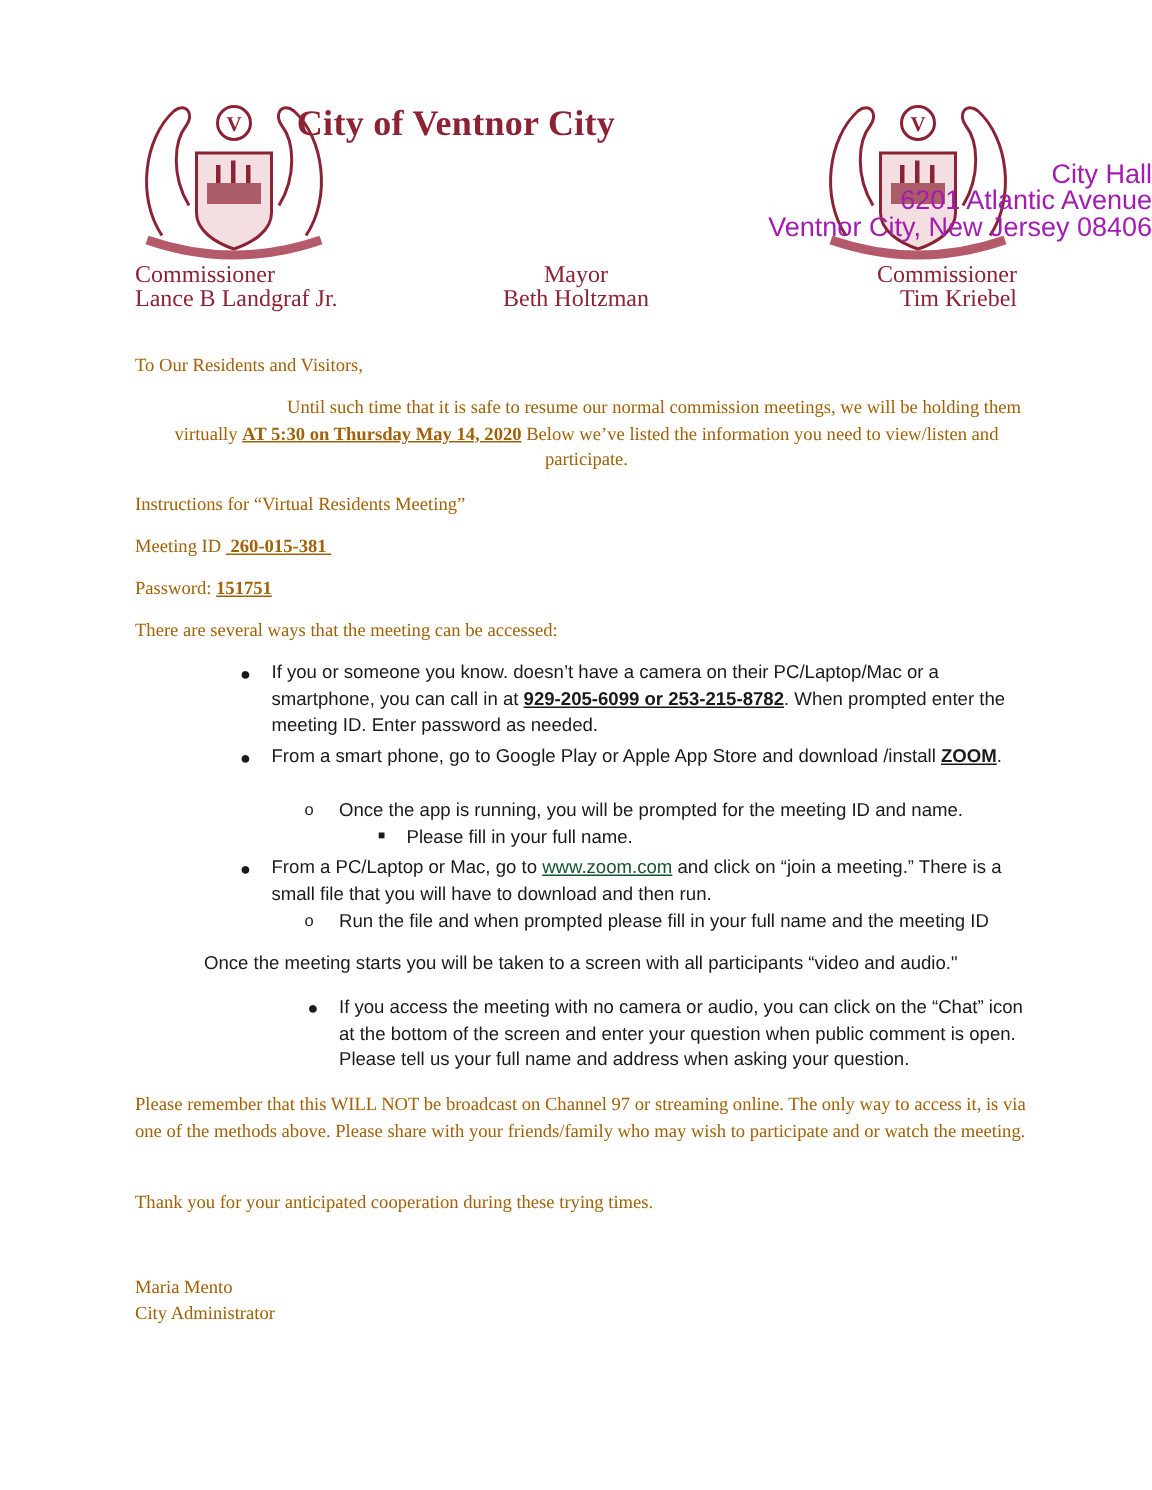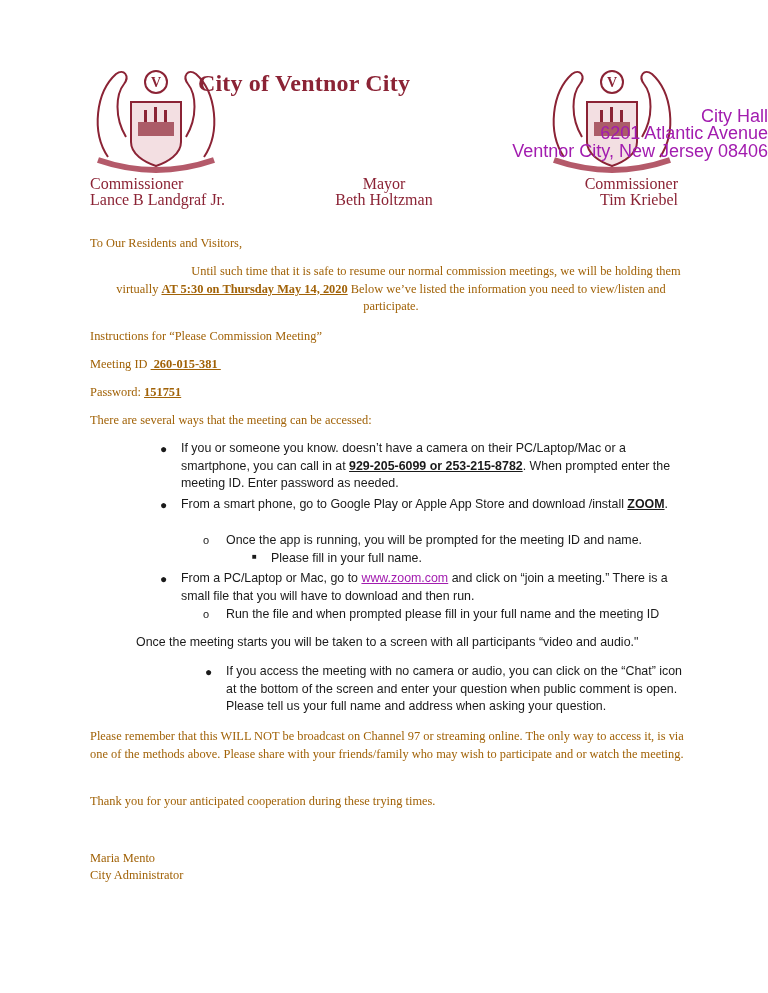--- a/index.html
+++ b/index.html
@@ -13,21 +13,21 @@
     #addr-1 { top: 106px; }
     #addr-2 { top: 123px; }
     #addr-3 { top: 141px; }
     .official { position: absolute; top: 176px; font-family: "Liberation Serif", serif; font-size: 16px; color: #8b2335; line-height: 16px; }
     #official-left { left: 90px; text-align: left; }
     #official-center { left: 320px; width: 128px; text-align: center; }
     #official-right { right: 90px; text-align: right; }
     .body-text { position: absolute; left: 90px; width: 600px; font-family: Liberation Serif, serif; font-size: 12.4px; line-height: 17.5px; color: #a16207; }
     .u { text-decoration: underline; }
     .b { font-weight: bold; }
-    .link { color: #a21caf; }
+    .link { color: #14532d; }
     .bullet-glyph { position: absolute; font-size: 12px; }
     .list-text { position: absolute; font-family: "Liberation Sans", sans-serif; font-size: 12.4px; line-height: 17.5px; color: #1a1a1a; }
   </style>
 </head>
 <body>
 
 <div class="seal" id="seal-left">
   <svg viewBox="0 0 140 115">
     <g fill="none" stroke="#8b2335" stroke-width="2">
       <path d="M22 95 C5 70, 10 30, 30 12 C38 6, 44 14, 38 22 C30 32, 28 55, 40 75"></path>
@@ -79,21 +79,21 @@
 </div>
 <div class="official" id="official-right">
   <div>Commissioner</div>
   <div>Tim Kriebel</div>
 </div>
 
 <div class="body-text" style="top:235px;">To Our Residents and Visitors,</div>
 
 <div class="body-text" style="top:263px; width:602px; text-indent:90px;text-align:center;"><span>Until such time that it is safe to resume our normal commission meetings, we will be holding them virtually </span><span class="u b">AT 5:30 on Thursday May 14, 2020</span><span> Below we’ve listed the information you need to view/listen and participate.</span></div>
 
-<div class="body-text" style="top:328px;">Instructions for “Please Commission Meeting”</div>
+<div class="body-text" style="top:328px;">Instructions for “Virtual Residents Meeting”</div>
 
 <div class="body-text" style="top:356px;"><span>Meeting ID</span> <span class="u b" style="white-space:pre;"> 260-015-381 </span></div>
 
 <div class="body-text" style="top:384px;"><span style="white-space:pre;">Password: </span><span class="u b">151751</span></div>
 
 <div class="body-text" style="top:412px;">There are several ways that the meeting can be accessed:</div>
 
 <span class="bullet-glyph" style="left:160px; top:442px;">●</span>
 <div class="list-text" style="left:181px; top:440px; width:500px;"><span>If you or someone you know. doesn’t have a camera on their PC/Laptop/Mac or a smartphone, you can call in at </span><span class="u b">929-205-6099 or 253-215-8782</span><span>. When prompted enter the meeting ID. Enter password as needed.</span></div>
 

